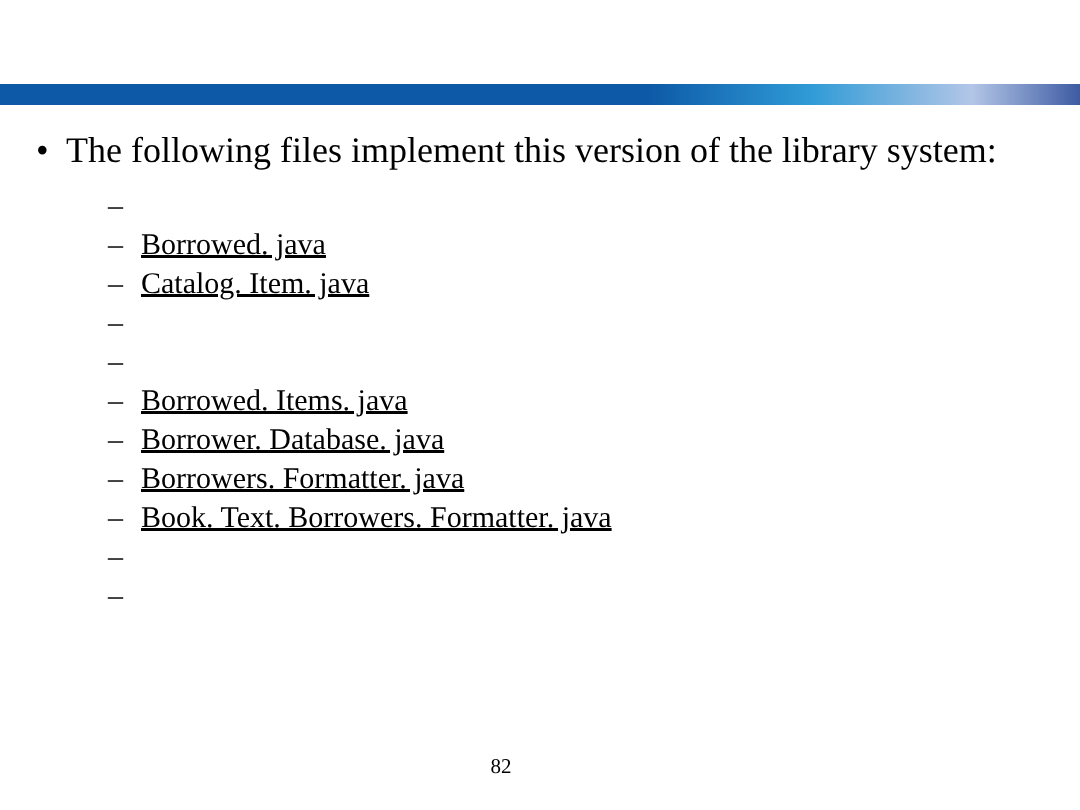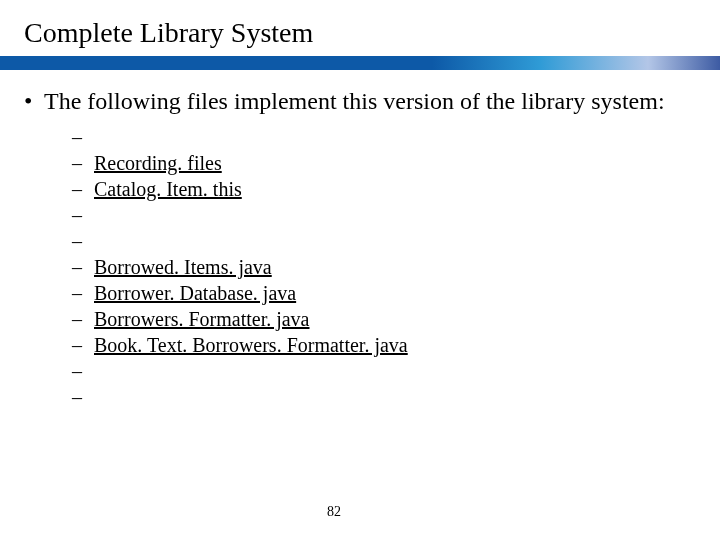--- a/index.html
+++ b/index.html
@@ -81,41 +81,40 @@
     width: 668px;
     text-align: center;
     font-size: 14px;
   }
 </style>
 </head>
 <body>
 
 <div class="slide">
 
-  <div class="title">Complete Library System</div>
 
   <div class="divider"></div>
 
   <div class="content">
     <div class="bullet-l1">
       <span class="dot">•</span>
       <span>The following files implement this version of the library system:</span>
     </div>
 
     <div class="sub-list">
       <div class="bullet-l2">
         <span class="dash">–</span>
       </div>
       <div class="bullet-l2">
         <span class="dash">–</span>
-        <span class="link">Recording. files</span>
+        <span class="link">Borrowed. java</span>
       </div>
       <div class="bullet-l2">
         <span class="dash">–</span>
-        <span class="link">Catalog. Item. this</span>
+        <span class="link">Catalog. Item. java</span>
       </div>
       <div class="bullet-l2">
         <span class="dash">–</span>
       </div>
       <div class="bullet-l2">
         <span class="dash">–</span>
       </div>
       <div class="bullet-l2">
         <span class="dash">–</span>
         <span class="link">Borrowed. Items. java</span>

